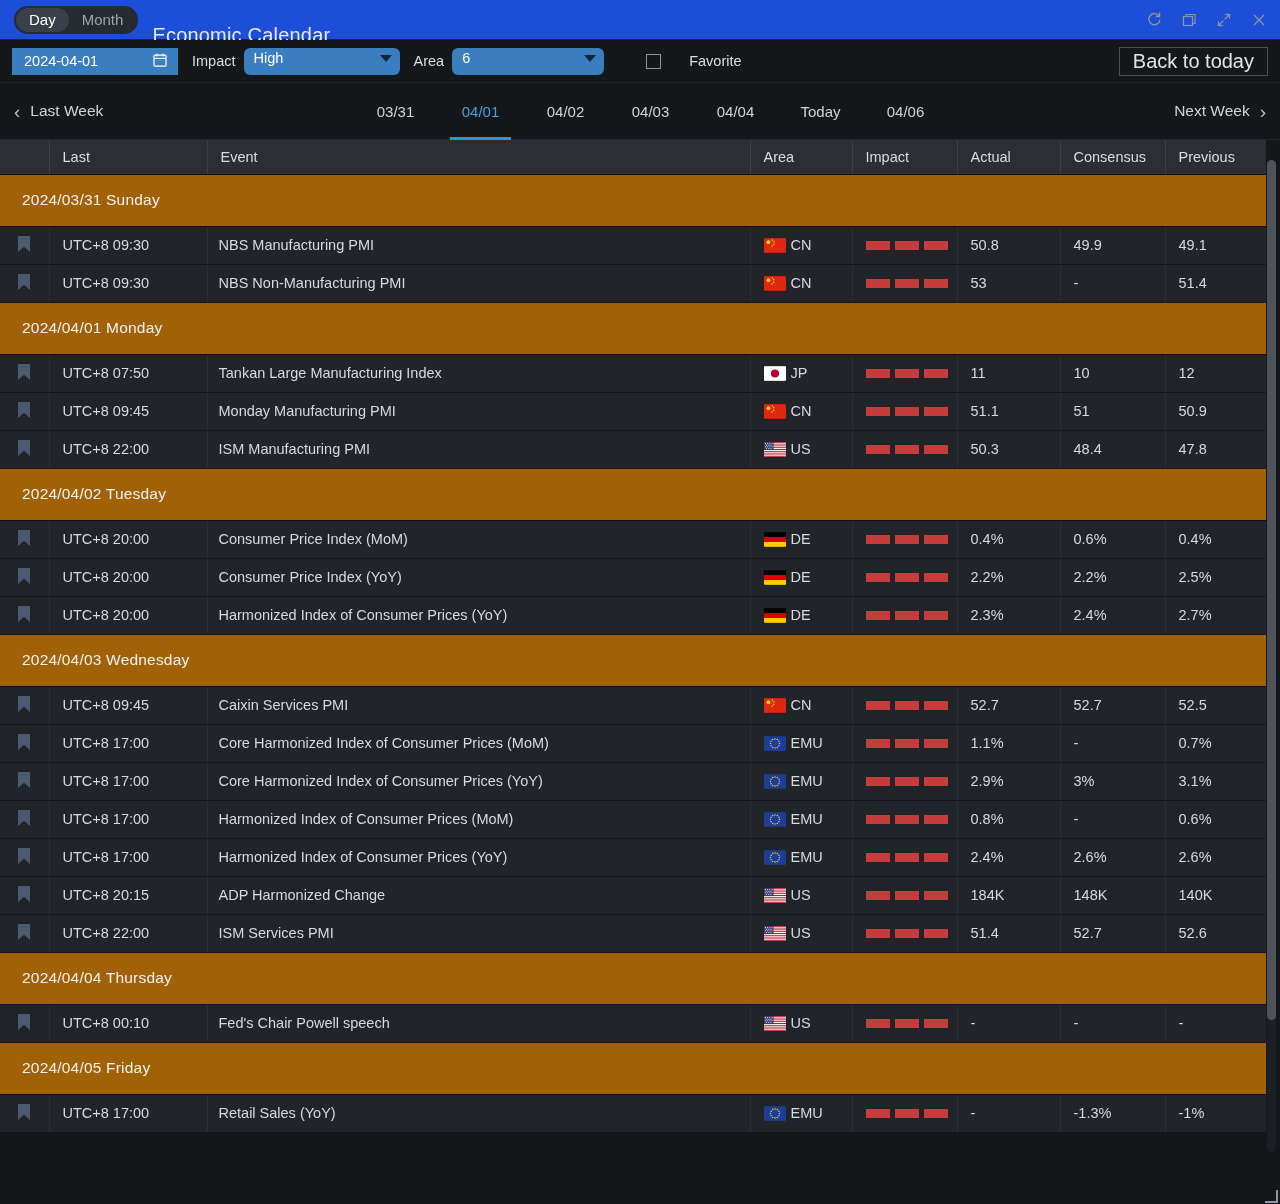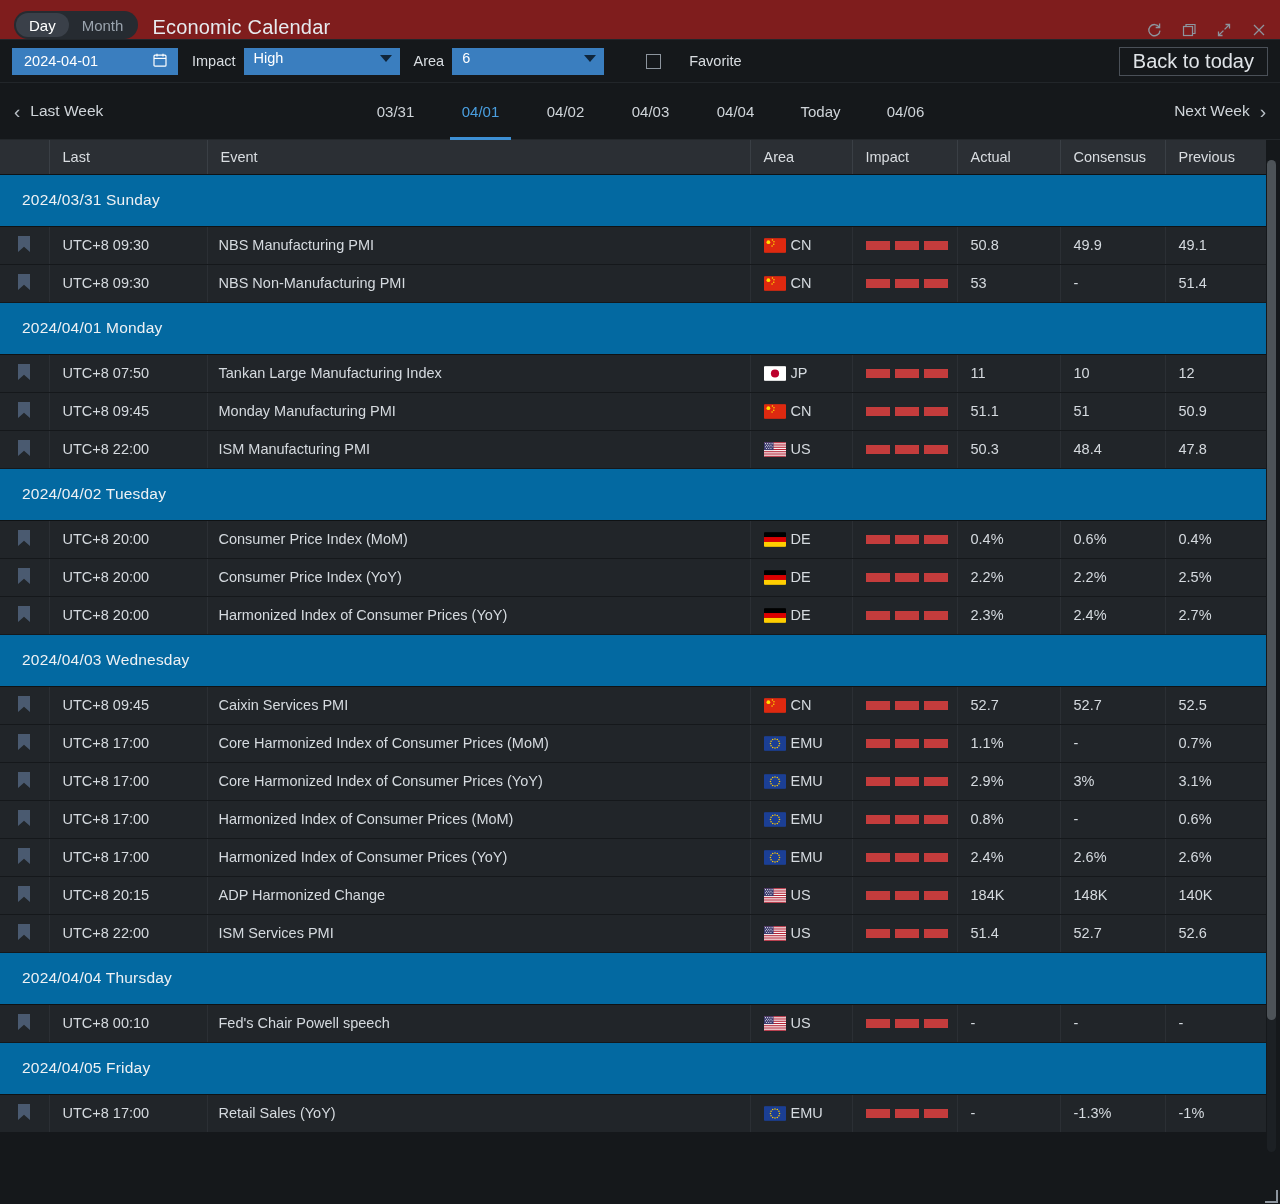--- a/index.html
+++ b/index.html
@@ -8,22 +8,22 @@
     background: #131619;
     font-family: "Liberation Sans", sans-serif;
     color: #d9dde1;
     overflow: hidden;
   }
   .app { width: 1280px; height: 1204px; display: flex; flex-direction: column; background: #15181b; }
 
   
   .titlebar {
     height: 40px; flex: 0 0 40px;
-    display: flex; align-items: flex-end;
-    background: #7f1d1d;
+    display: flex; align-items: center;
+    background: #1d4ed8;
     border-bottom: 1px solid #22262a;
     padding: 0 12px 0 14px;
   }
   .seg {
     display: inline-flex; align-items: center;
     background: #262b31; border-radius: 16px;
     height: 28px; padding: 2px; margin-right: 14px;
   }
   .seg > div {
     height: 24px; padding: 0 13px; border-radius: 14px;
@@ -48,21 +48,21 @@
   .datefield {
     width: 166px; height: 27px;
     background: #3a7ebf; color: #ffffff;
     display: flex; align-items: center; justify-content: space-between;
     padding: 0 10px 0 12px; font-size: 14.5px; cursor: pointer;
   }
   .lbl { font-size: 14.5px; color: #d9dde1; margin: 0 8px 0 14px; }
   .sel {
     height: 27px; background: #3a7ebf; color: #ffffff;
     display: flex; align-items: center; justify-content: space-between;
-    padding: 0 8px 6px 10px; font-size: 14.5px; cursor: pointer;
+    padding: 0 8px 6px 10px; font-size: 14.5px; cursor: pointer; border-radius: 6px;
   }
   .sel.impact { width: 156px; }
   .sel.area { width: 152px; }
   .caret { width: 0; height: 0; border-left: 6px solid transparent; border-right: 6px solid transparent; border-top: 7px solid #10263b; }
   .fav { display: flex; align-items: center; margin-left: 22px; cursor: pointer; }
   .cbox { width: 15px; height: 15px; border: 1px solid #8d959e; background: transparent; margin-right: 8px; }
   .fav span { font-size: 14.5px; color: #d9dde1; margin-left: 20px; }
   .fb-spacer { flex: 1 1 auto; }
   .btn-today {
     height: 29px; padding: 0 13px;
@@ -109,21 +109,21 @@
     height: 34px; background: #2b2f34;
     font-weight: normal; font-size: 14.5px; color: #d9dde1;
     text-align: left; padding: 0 0 0 13px;
     border-right: 1px solid #3a3f45;
     border-bottom: 1px solid #0f1214;
   }
   thead th.first { border-right: 1px solid #3a3f45; }
   thead th:last-child { border-right: none; }
 
   tr.daysep td {
-    height: 52px; background: #0369a1;
+    height: 52px; background: #a16207;
     font-size: 15.5px; color: #eef1f4;
     padding: 0 0 0 22px; letter-spacing: .2px;
     border-top: 1px solid #0f1214; border-bottom: 1px solid #0f1214;
   }
   tr.evt td {
     height: 38px; background: #212529;
     font-size: 14.5px; color: #d5dadf;
     padding: 0 0 0 13px;
     border-bottom: 1px solid #15181b;
     border-right: 1px solid #2b2f34;

